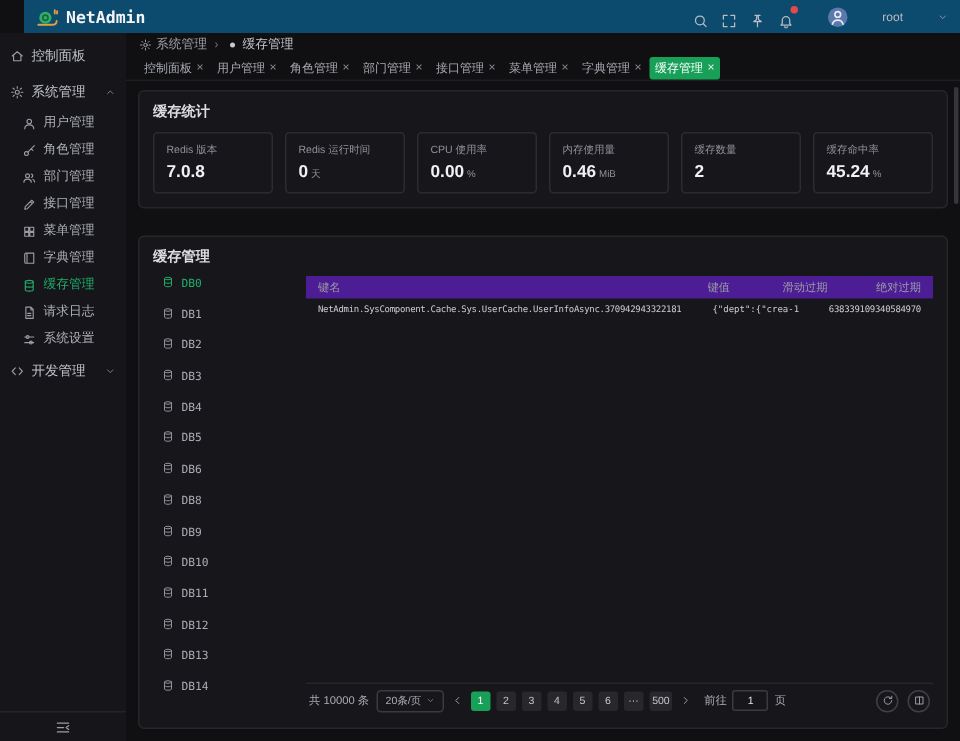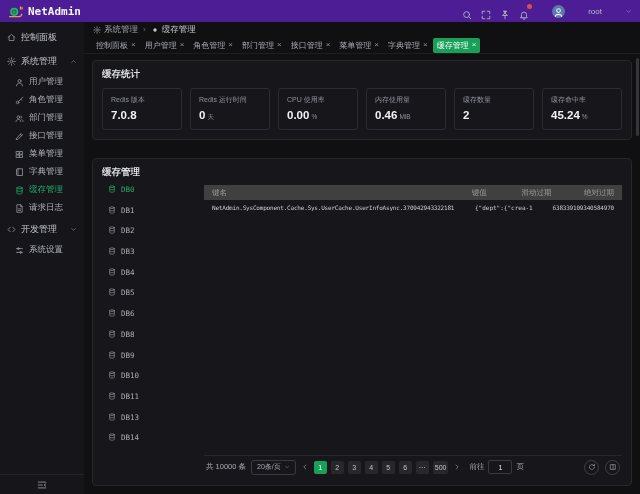--- a/index.html
+++ b/index.html
@@ -3,21 +3,21 @@
 <meta charset="utf-8">
 <style>
   * { margin:0; padding:0; box-sizing:border-box; }
   html,body { width:640px; height:494px; overflow:hidden; background:#101013;
     font-family:"Liberation Sans",sans-serif; color:#cfd2d6; }
   :root { --accent:#18a058; --accent-text:#1fae6a; --badge:#e5484d; }
   .icon { display:inline-flex; }
   .icon svg { display:block; width:100%; height:100%; }
 
   
-  #app-header { position:absolute; top:0; left:0; right:0; height:22px; background:#4c1d95;
+  #app-header { position:absolute; top:0; left:16px; right:0; height:22px; background:#0c4a6e;
     display:flex; align-items:center; justify-content:space-between; padding:0 8px; z-index:5; }
   .brand { display:flex; align-items:center; gap:5px; cursor:pointer; }
   .logo { width:15px; height:15px; }
   .brand-name { font-family:"DejaVu Sans Mono",monospace; font-weight:bold; font-size:11px; color:#f2f3f5; }
   .header-actions { display:flex; align-items:center; gap:23px; color:#b9bcc2; }
   .hicon { width:10px; height:10px; position:relative; cursor:pointer; }
   .badge-dot { position:absolute; top:-2px; right:-3px; width:5px; height:5px; border-radius:50%; background:var(--badge); }
   .avatar { width:13px; height:13px; border-radius:50%; background:#5b79ad; overflow:hidden; cursor:pointer; }
   .username { font-size:8px; cursor:pointer; }
   .uchev { width:7px; height:7px; color:#9a9da4; cursor:pointer; }
@@ -64,21 +64,21 @@
 
   .main-panel { flex:1; padding:7px 9px 7px; display:flex; flex-direction:column; min-height:0; }
   .main-body { flex:1; display:flex; gap:6px; margin-top:6px; min-height:0; }
   .dblist { width:96px; flex:0 0 auto; display:flex; flex-direction:column; overflow:hidden; }
   .db-item { height:20.7px; flex:0 0 auto; display:flex; align-items:flex-start; gap:5px; padding:0 6px;
     font-size:7.5px; font-family:"DejaVu Sans Mono",monospace; color:#a9acb3; cursor:pointer; }
   .db-item .icon { width:8px; height:8px; color:#8f929a; }
   .db-item.active, .db-item.active .icon { color:var(--accent-text); }
 
   .table-area { flex:1; display:flex; flex-direction:column; min-width:0; }
-  .thead { display:flex; align-items:center; height:15px; background:#404040; padding:0 8px; font-size:7.5px; color:#9a9da4; }
+  .thead { display:flex; align-items:center; height:15px; background:#4c1d95; padding:0 8px; font-size:7.5px; color:#9a9da4; }
   .trow { display:flex; align-items:center; height:15px; padding:0 8px; font-size:6px;
     font-family:"DejaVu Sans Mono",monospace; color:#c9ccd1; }
   .col-key { flex:5.2; min-width:0; white-space:nowrap; overflow:hidden; }
   .col-val { flex:1.0; min-width:0; white-space:nowrap; overflow:hidden; }
   .col-slide { flex:0.5; white-space:nowrap; }
   .col-abs { flex:1.25; text-align:right; white-space:nowrap; }
   .trow .col-key, .trow .col-abs { letter-spacing:-0.2px; }
   .tbody-fill { flex:1; }
 
   .pagination { border-top:1px solid #26262b; height:23px; flex:0 0 auto; display:flex; align-items:center; gap:5px;
@@ -237,42 +237,42 @@
         <span>缓存管理</span>
       </div>
       <div class="side-item child">
         <span class="icon ">
           <svg viewBox="0 0 24 24" fill="none" stroke="currentColor" stroke-width="2" stroke-linecap="round" stroke-linejoin="round">
             <path d="M6 2h9l4 4v16H6zM15 2v5h4M9 13h6M9 17h6"></path>
           </svg>
         </span>
         <span>请求日志</span>
       </div>
-      <div class="side-item">
-        <span class="icon ">
-          <svg viewBox="0 0 24 24" fill="none" stroke="currentColor" stroke-width="2" stroke-linecap="round" stroke-linejoin="round">
-            <path d="M8.5 6 3 12l5.5 6M15.5 6 21 12l-5.5 6"></path>
-          </svg>
-        </span>
-        <span>开发管理</span>
-        <span class="icon chev">
-          <svg viewBox="0 0 24 24" fill="none" stroke="currentColor" stroke-width="2" stroke-linecap="round" stroke-linejoin="round">
-            <path d="M6 9l6 6 6-6"></path>
-          </svg>
-        </span>
-      </div>
       <div class="side-item child">
         <span class="icon ">
           <svg viewBox="0 0 24 24" fill="none" stroke="currentColor" stroke-width="2" stroke-linecap="round" stroke-linejoin="round">
             <circle cx="9" cy="7" r="2.5"></circle>
             <circle cx="15" cy="17" r="2.5"></circle>
             <path d="M4 7h16M4 17h16"></path>
           </svg>
         </span>
         <span>系统设置</span>
+      </div>
+      <div class="side-item">
+        <span class="icon ">
+          <svg viewBox="0 0 24 24" fill="none" stroke="currentColor" stroke-width="2" stroke-linecap="round" stroke-linejoin="round">
+            <path d="M8.5 6 3 12l5.5 6M15.5 6 21 12l-5.5 6"></path>
+          </svg>
+        </span>
+        <span>开发管理</span>
+        <span class="icon chev">
+          <svg viewBox="0 0 24 24" fill="none" stroke="currentColor" stroke-width="2" stroke-linecap="round" stroke-linejoin="round">
+            <path d="M6 9l6 6 6-6"></path>
+          </svg>
+        </span>
       </div>
     </nav>
   <div class="sidebar-footer">
     <span class="icon collapse-btn">
         <svg viewBox="0 0 24 24" fill="none" stroke="currentColor" stroke-width="2" stroke-linecap="round" stroke-linejoin="round">
           <path d="M3 5h18M3 12h10M3 19h18M21 9l-4 3 4 3"></path>
         </svg>
       </span>
   </div>
 </aside>
@@ -460,20 +460,29 @@
               <span>DB10</span>
             </div>
             <div class="db-item">
               <span class="icon ">
                 <svg viewBox="0 0 24 24" fill="none" stroke="currentColor" stroke-width="2" stroke-linecap="round" stroke-linejoin="round">
                   <ellipse cx="12" cy="5" rx="7" ry="2.5"></ellipse>
                   <path d="M5 5v14c0 1.4 3.1 2.5 7 2.5s7-1.1 7-2.5V5M5 12c0 1.4 3.1 2.5 7 2.5s7-1.1 7-2.5"></path>
                 </svg>
               </span>
               <span>DB11</span>
+            </div>
+            <div class="db-item">
+              <span class="icon ">
+                <svg viewBox="0 0 24 24" fill="none" stroke="currentColor" stroke-width="2" stroke-linecap="round" stroke-linejoin="round">
+                  <ellipse cx="12" cy="5" rx="7" ry="2.5"></ellipse>
+                  <path d="M5 5v14c0 1.4 3.1 2.5 7 2.5s7-1.1 7-2.5V5M5 12c0 1.4 3.1 2.5 7 2.5s7-1.1 7-2.5"></path>
+                </svg>
+              </span>
+              <span>DB12</span>
             </div>
             <div class="db-item">
               <span class="icon ">
                 <svg viewBox="0 0 24 24" fill="none" stroke="currentColor" stroke-width="2" stroke-linecap="round" stroke-linejoin="round">
                   <ellipse cx="12" cy="5" rx="7" ry="2.5"></ellipse>
                   <path d="M5 5v14c0 1.4 3.1 2.5 7 2.5s7-1.1 7-2.5V5M5 12c0 1.4 3.1 2.5 7 2.5s7-1.1 7-2.5"></path>
                 </svg>
               </span>
               <span>DB13</span>
             </div>

